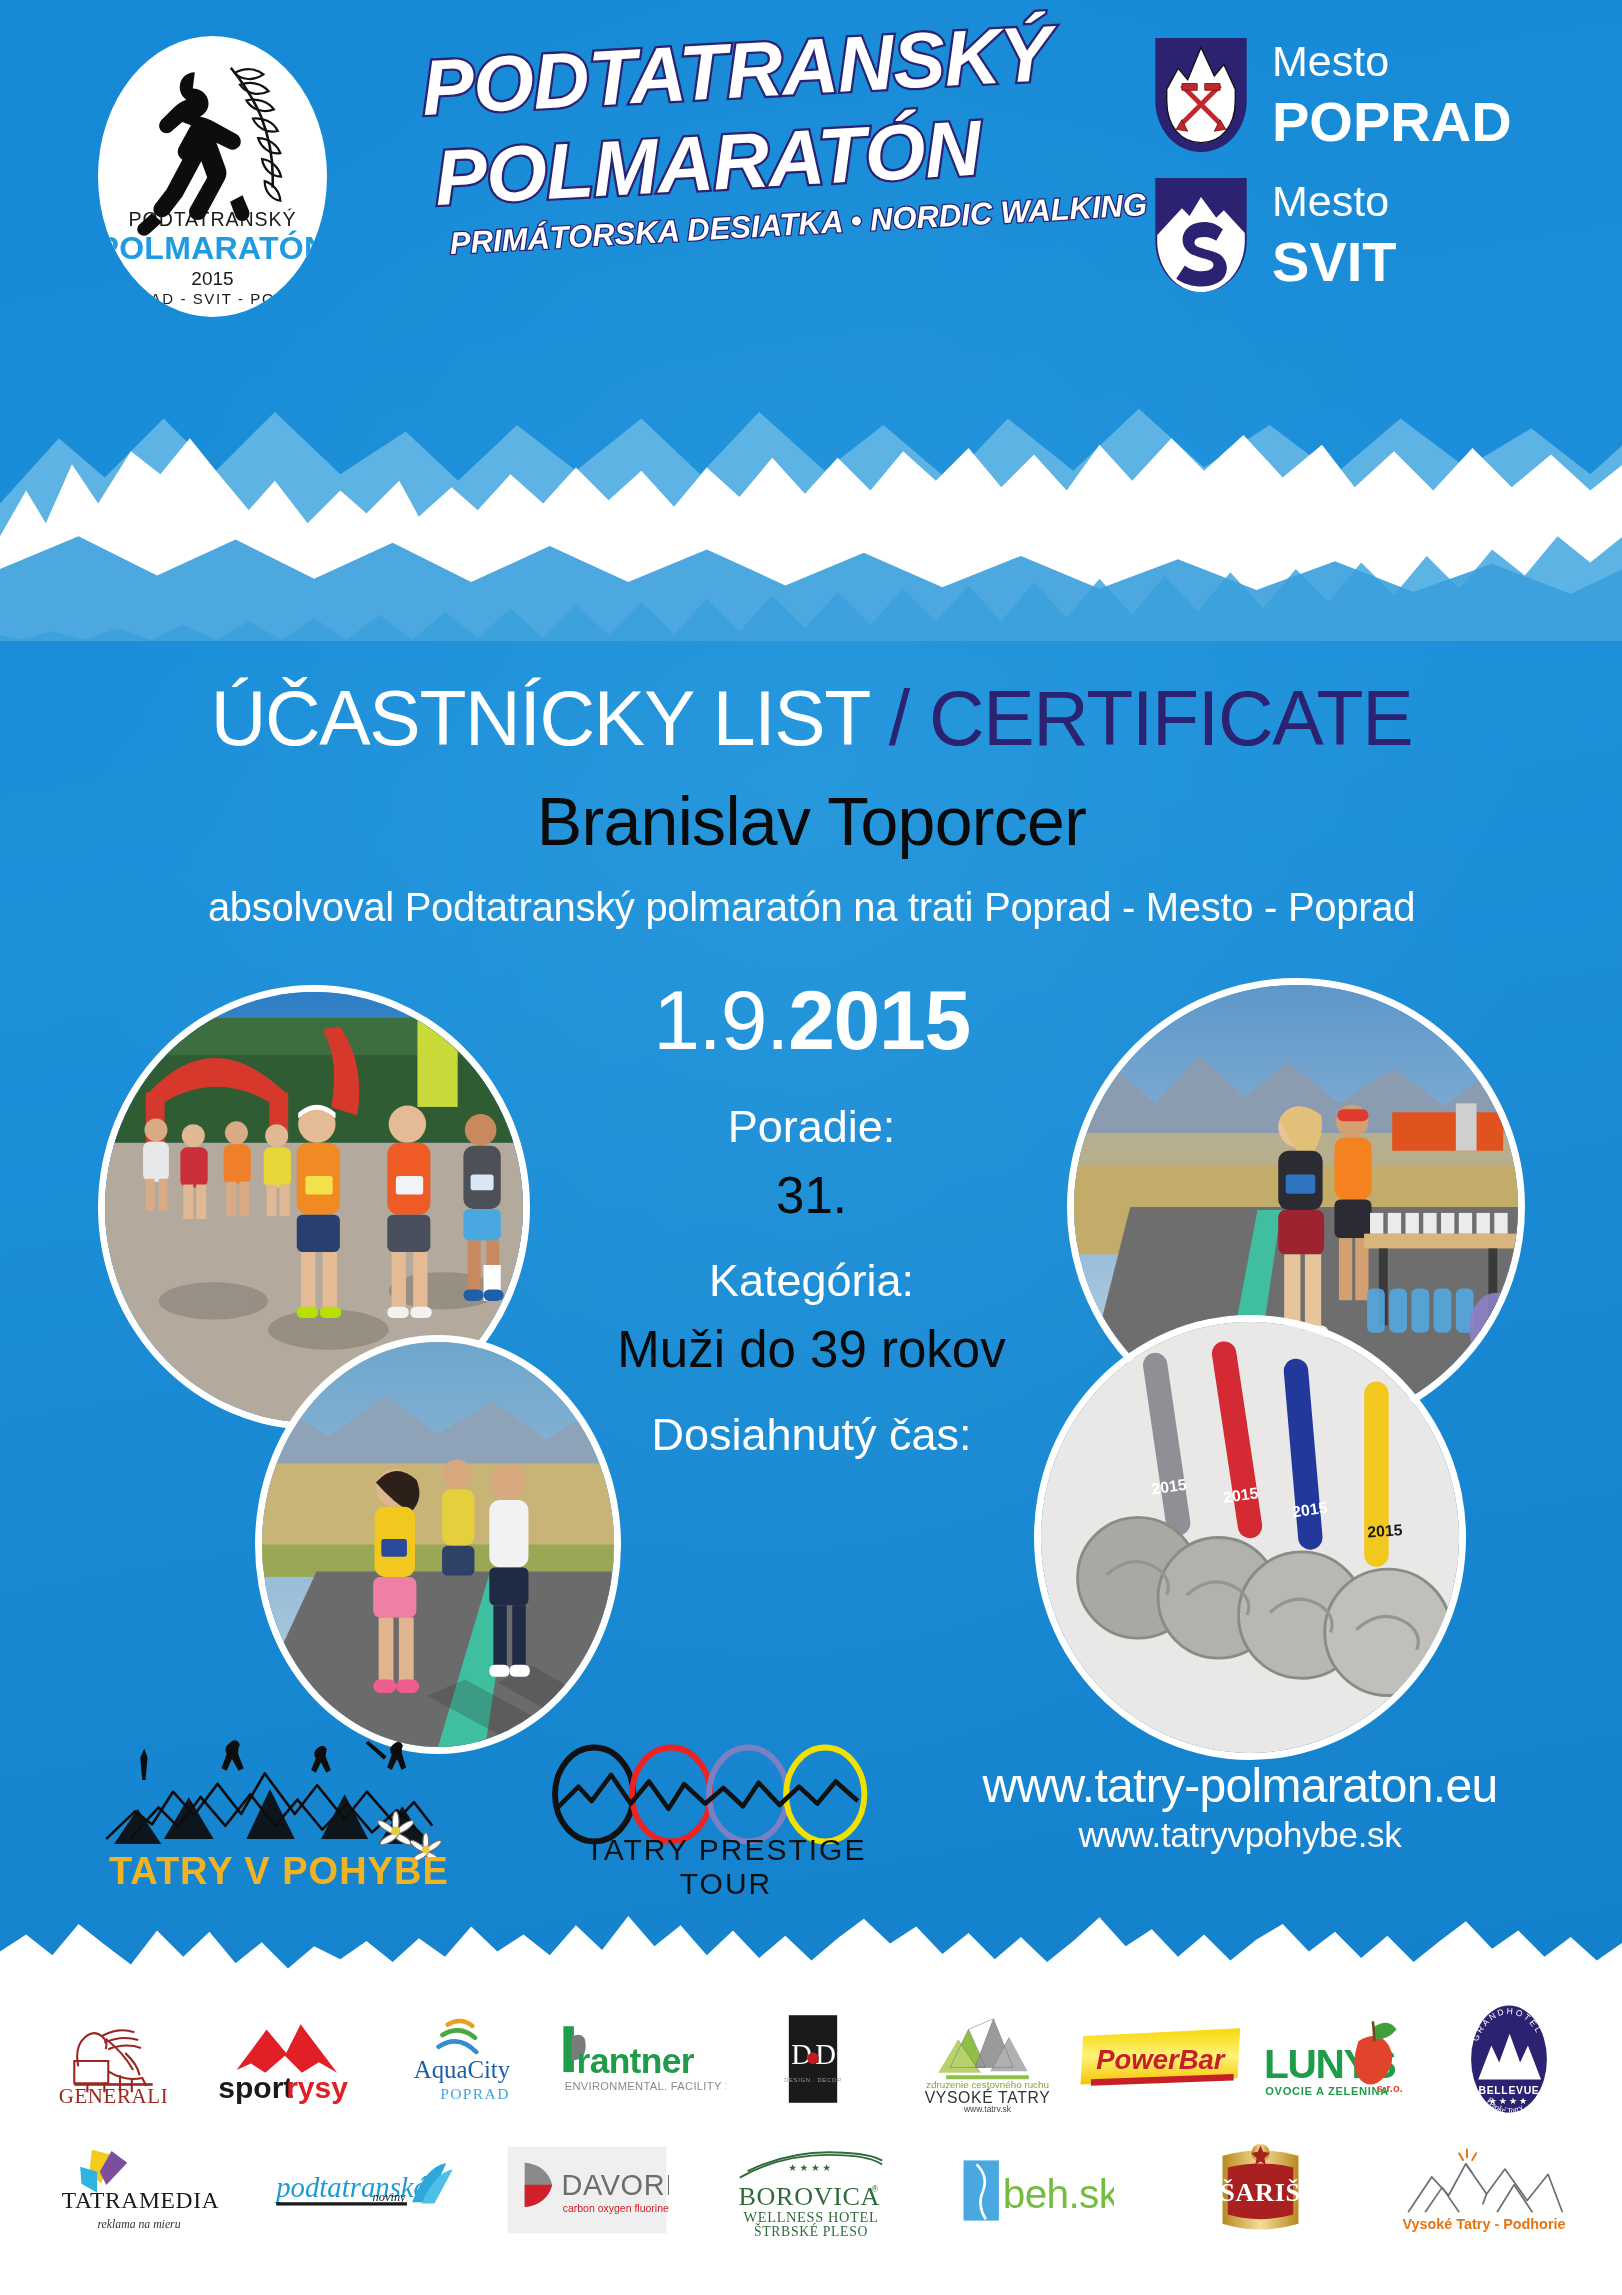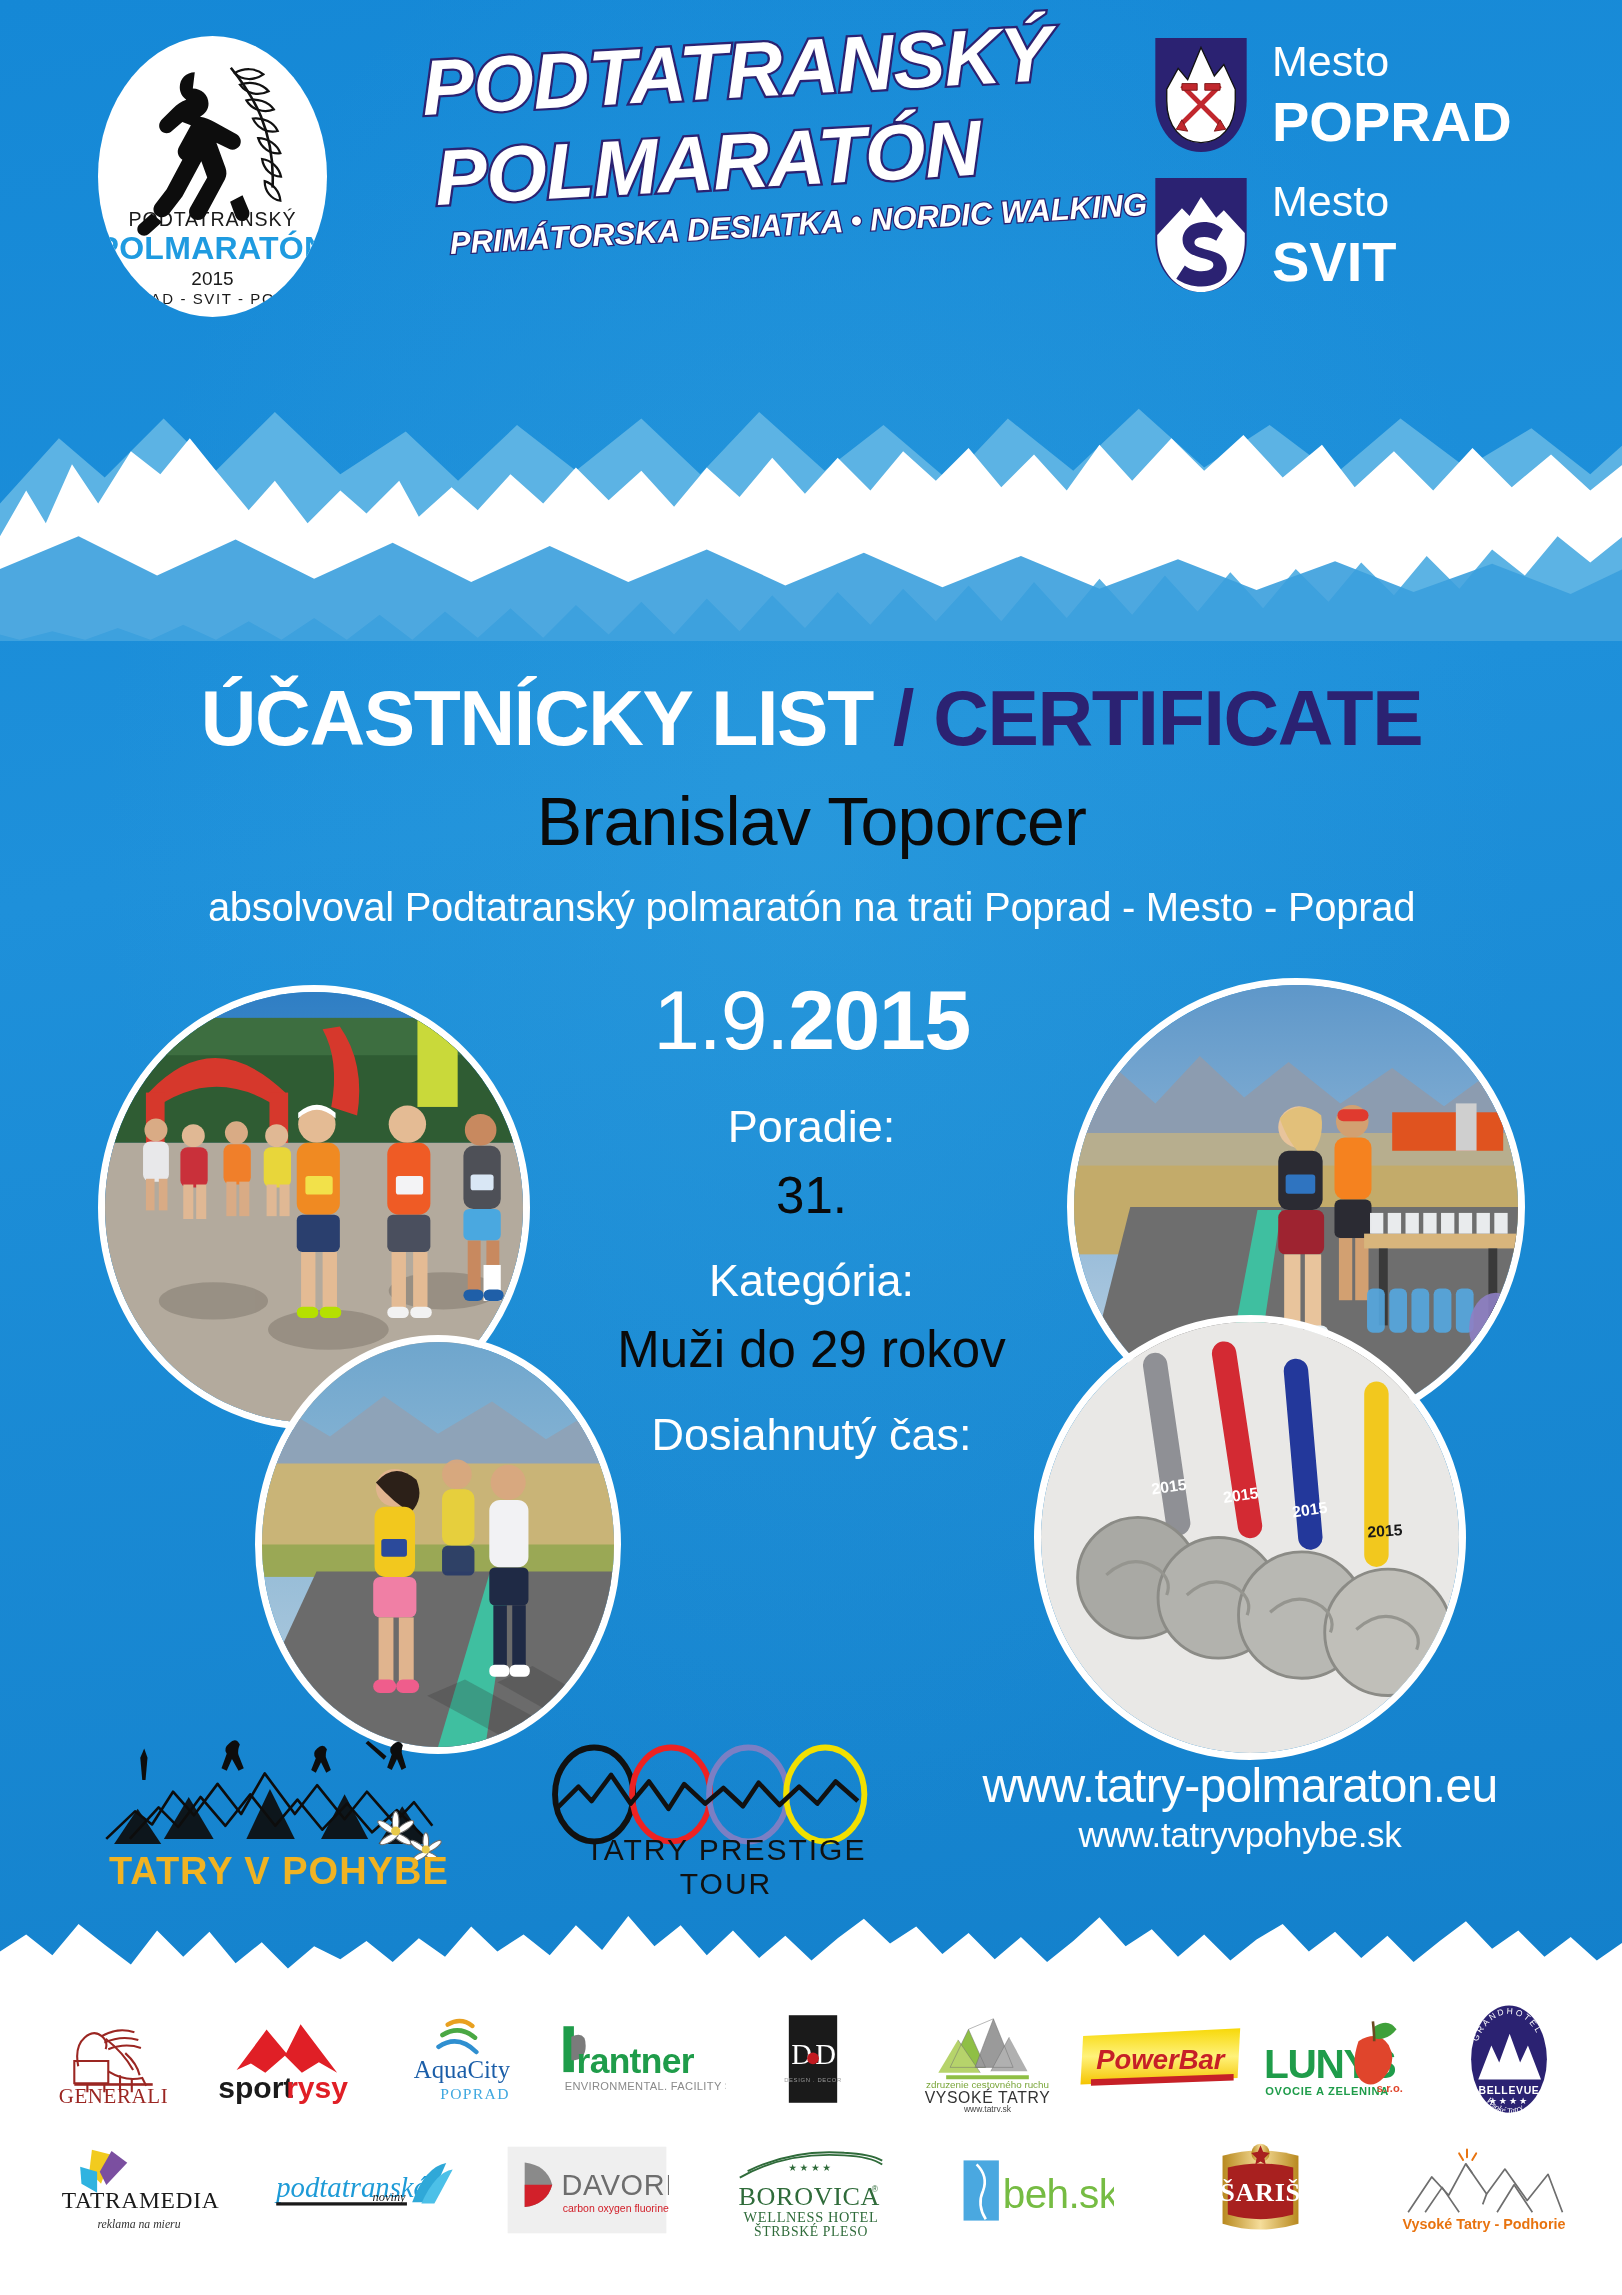--- a/index.html
+++ b/index.html
@@ -89,21 +89,21 @@
   .city-small { font-size: 43px; color: #ffffff; font-weight: 400; margin-bottom: 3.9px; }
   .city-big { font-size: 56px; color: #ffffff; font-weight: 700; letter-spacing: 0px; }
 
   
   .mtn-band { position: absolute; left: 0; top: 340px; width: 1623px; height: 301px; }
 
   
   .cert-title {
     position: absolute; left: 0; top: 674px; width: 1623px;
     text-align: center; white-space: nowrap;
-    font-size: 77px; font-weight: 700; letter-spacing: -1.3px;
+    font-size: 77px; font-weight: 400; letter-spacing: -1.3px;
   }
   .cert-title .sk { color: #ffffff; }
   .cert-title .en { color: #2b2272; }
 
   .cert-name {
     position: absolute; left: 0; top: 782px; width: 1623px;
     text-align: center;
     font-size: 68px; font-weight: 400; color: #0a0a0a;
     letter-spacing: -0.7px;
   }
@@ -520,21 +520,21 @@
     </svg>
   </div>
 
   <div class="data-col">
     <div class="d-date">
       <span class="light">1.9.</span><b>2015</b>
     </div>
     <div class="d-lbl">Poradie:</div>
     <div class="d-val">31.</div>
     <div class="d-lbl">Kategória:</div>
-    <div class="d-val">Muži do 29 rokov</div>
+    <div class="d-val">Muži do 39 rokov</div>
     <div class="d-lbl">Dosiahnutý čas:</div>
   </div>
 
   <div class="tvp-logo">
     <svg width="406" height="141" viewBox="0 0 620 215">
       <g fill="#0d0d0d">
 
         <path d="M60 36 l6 -14 l5 14 l-3 34 l-5 0z"></path>
         <path d="M196 14 q10 -10 16 2 q-4 10 -2 16 l8 20 l-8 4 l-10 -18 l-8 18 l-8 -4 l8 -22 q-6 -8 4 -16z"></path>
         <path d="M330 22 q9 -9 15 1 q-3 9 -1 14 l7 18 l-7 4 l-8 -16 l-8 16 l-7 -4 l7 -18 q-6 -8 2 -15z"></path>

